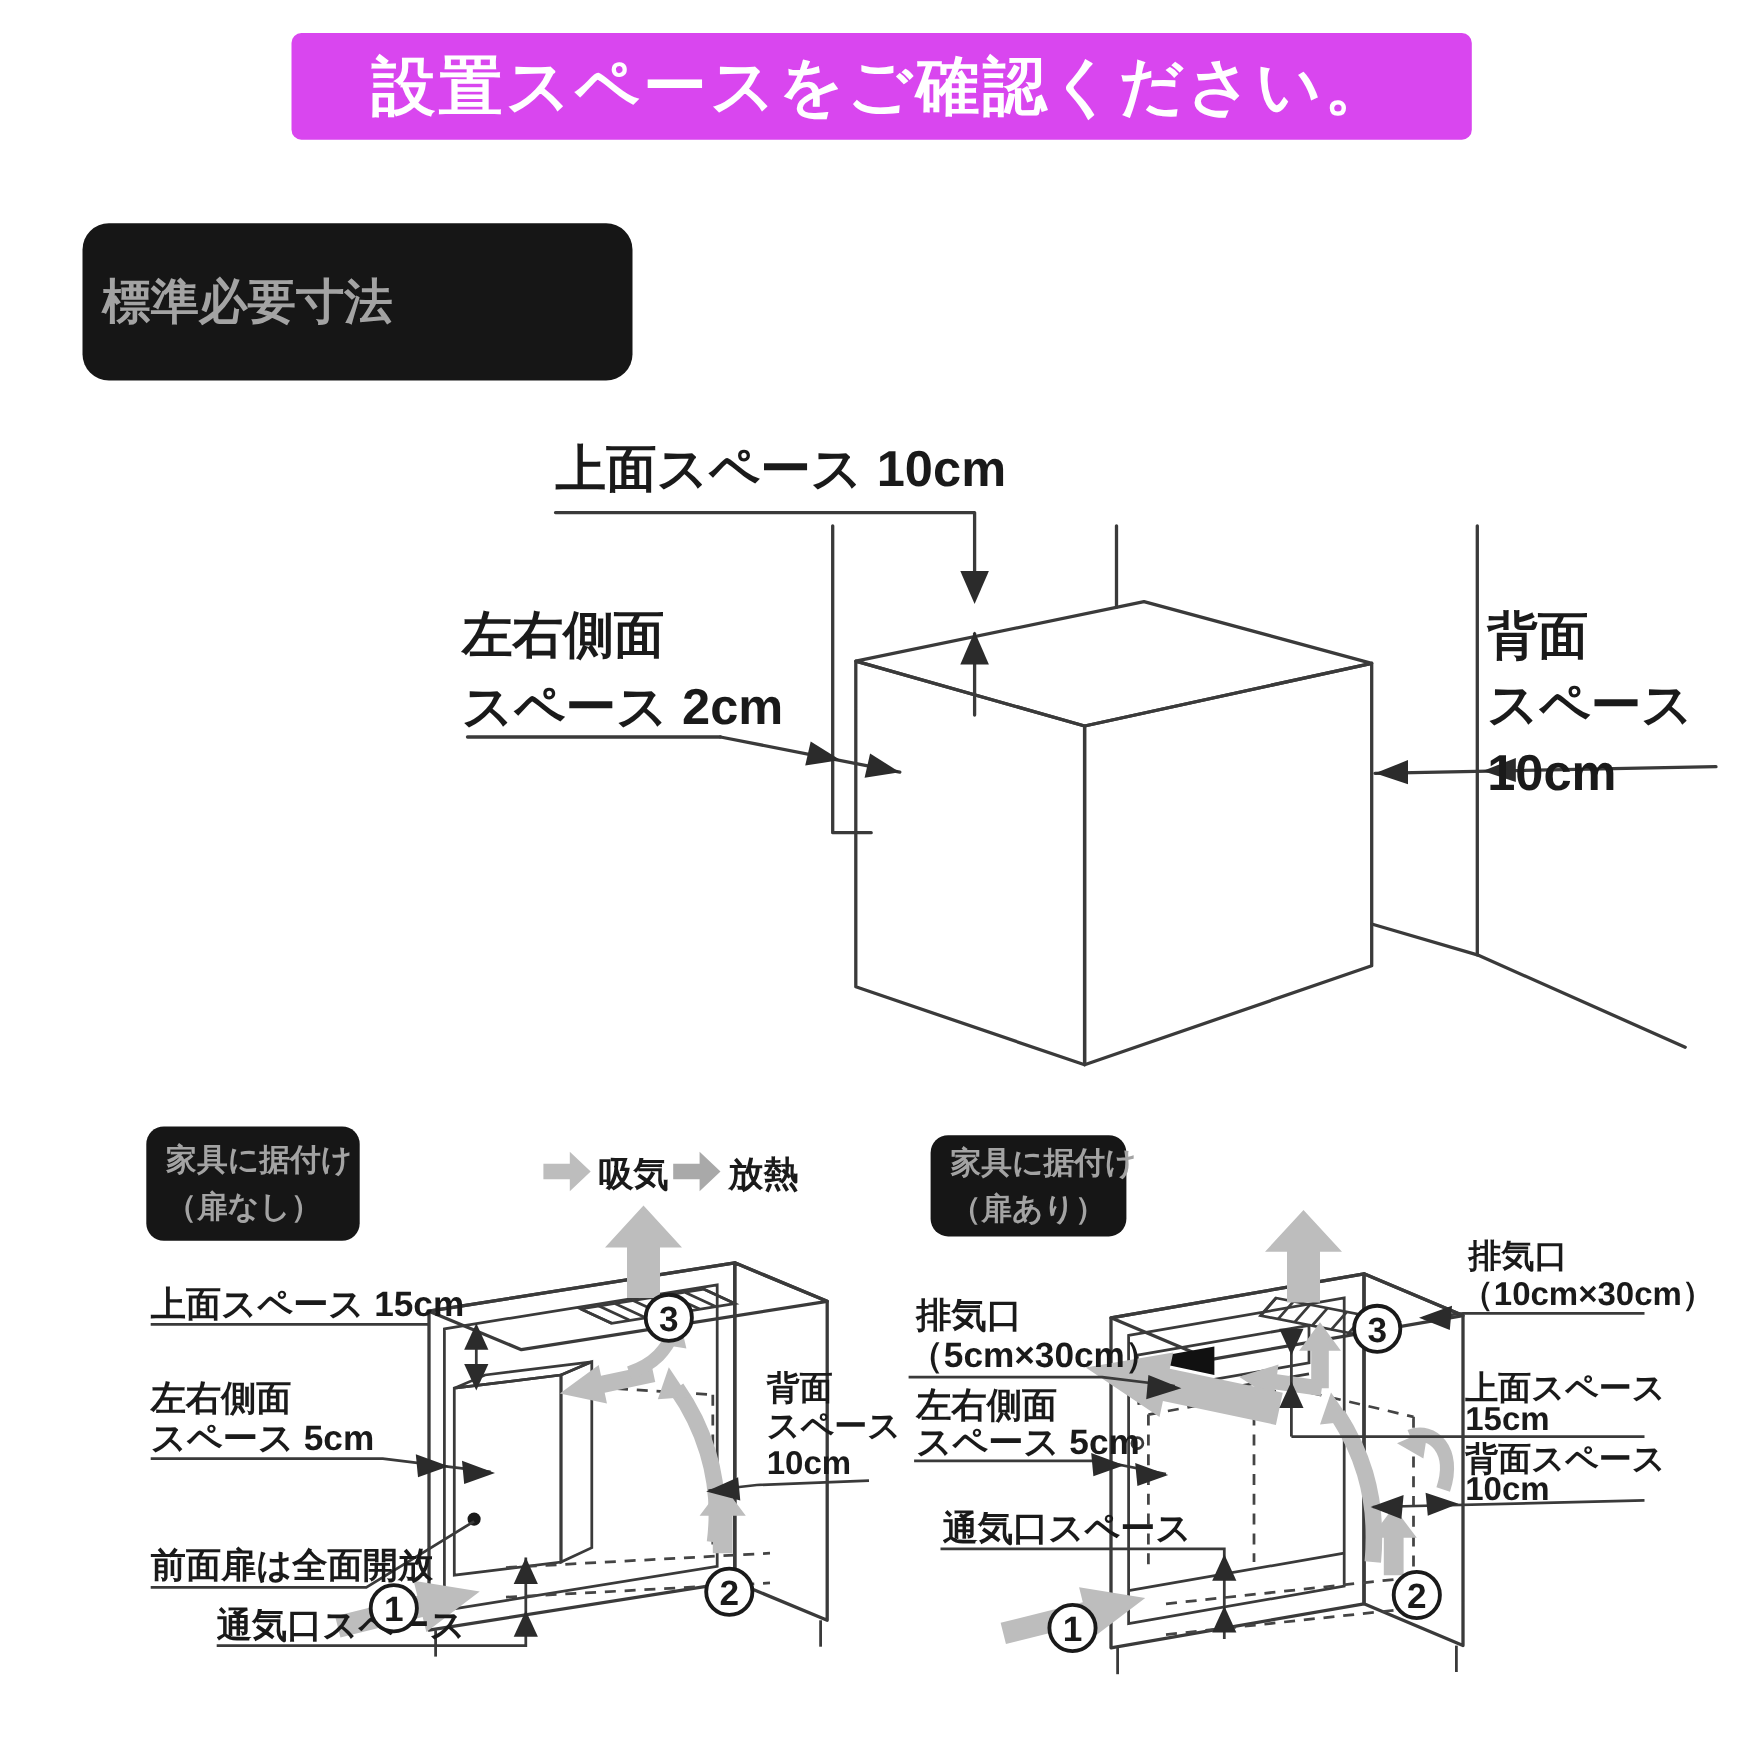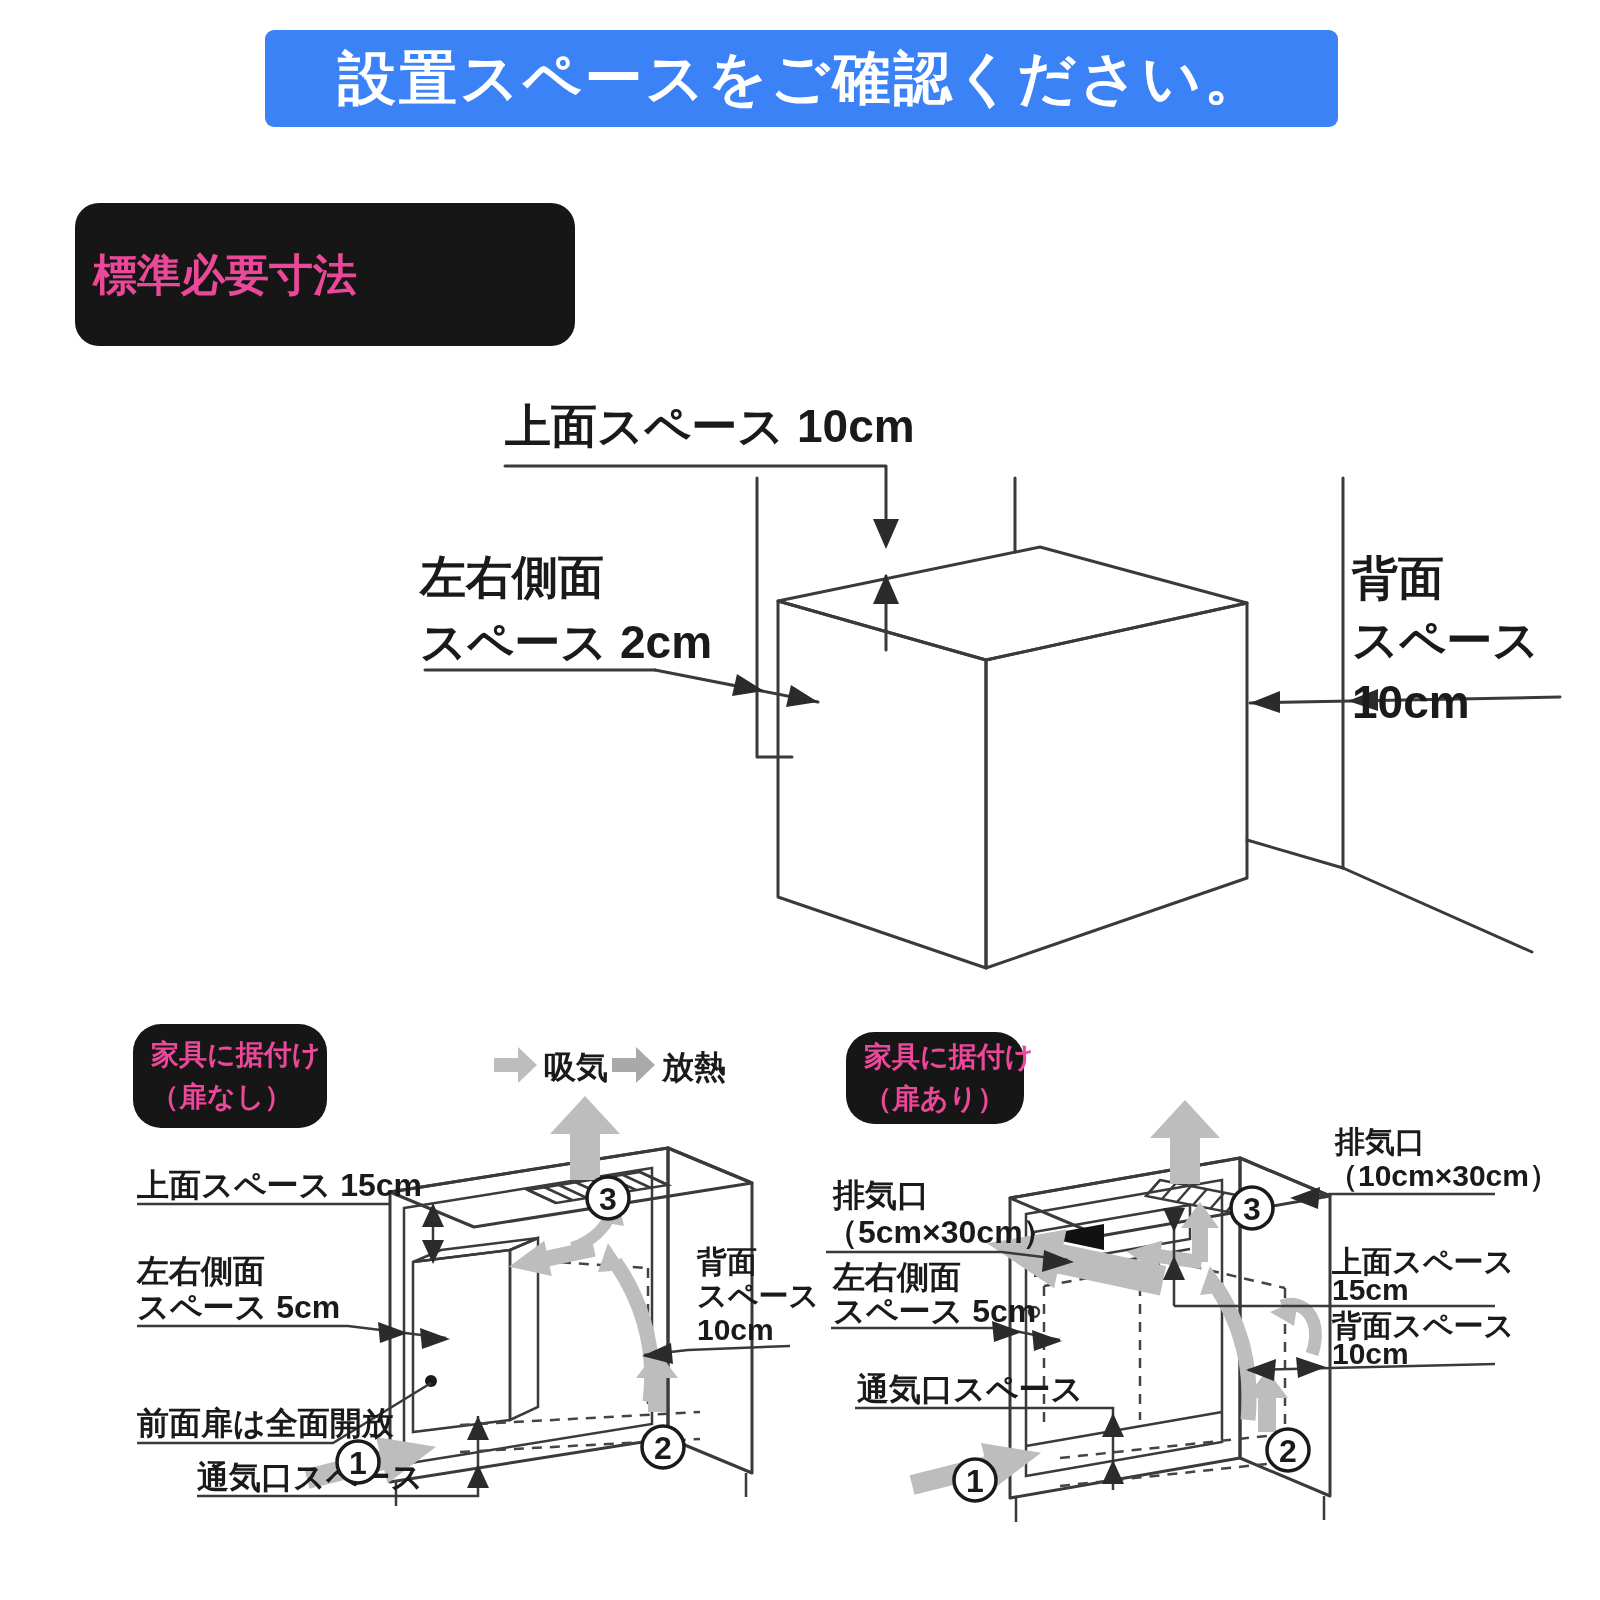--- a/index.html
+++ b/index.html
@@ -1,27 +1,27 @@
 <!DOCTYPE html>
 <html><head>
 <meta charset="utf-8">
 <style>
   html,body{margin:0;padding:0;background:#ffffff;}
   #page{position:relative;width:1600px;height:1600px;background:#ffffff;overflow:hidden;
         font-family:"Liberation Sans","DejaVu Sans",sans-serif;}
   #art{position:absolute;left:0;top:0;width:1600px;height:1600px;}
-  .banner{position:absolute;left:265px;top:30px;width:1073px;height:97px;background:#3b82f6;
+  .banner{position:absolute;left:265px;top:30px;width:1073px;height:97px;background:#d946ef;
           border-radius:9px;display:flex;align-items:center;justify-content:center;}
   .banner span{color:#ffffff;font-family:"Liberation Serif","DejaVu Serif",serif;
                font-weight:bold;font-size:58px;letter-spacing:3px;white-space:nowrap;}
-  .blackbox{position:absolute;background:#161616;color:#ec4899;border-radius:24px;
+  .blackbox{position:absolute;background:#161616;color:#a3a3a3;border-radius:24px;
             display:flex;flex-direction:column;justify-content:center;padding:10px 18px;box-sizing:border-box;}
   .blackbox .l1{font-weight:bold;font-size:44px;line-height:1.45;white-space:nowrap;}
   .blackbox .l2{font-weight:bold;font-size:38px;line-height:1.35;white-space:nowrap;}
-  .bb-small{border-radius:28px;}
+  .bb-small{border-radius:16px;}
   .bb-small .l1,.bb-small .l2{font-size:28px;line-height:1.5;}
   svg text{fill:#1a1a1a;font-family:"Liberation Sans","DejaVu Sans",sans-serif;font-weight:bold;}
   .ml{font-size:46px;}
   .lb{font-size:32px;}
   .s30{font-size:30px;}
   .num{font-size:32px;}
   .ln{stroke:#3a3a3a;stroke-width:3;fill:none;stroke-linejoin:round;stroke-linecap:round;}
   .ln2{stroke:#3a3a3a;stroke-width:2.5;fill:none;}
   .dash{stroke:#444;stroke-width:2.5;fill:none;stroke-dasharray:10 8;}
   .bk{fill:#2b2b2b;stroke:none;}

